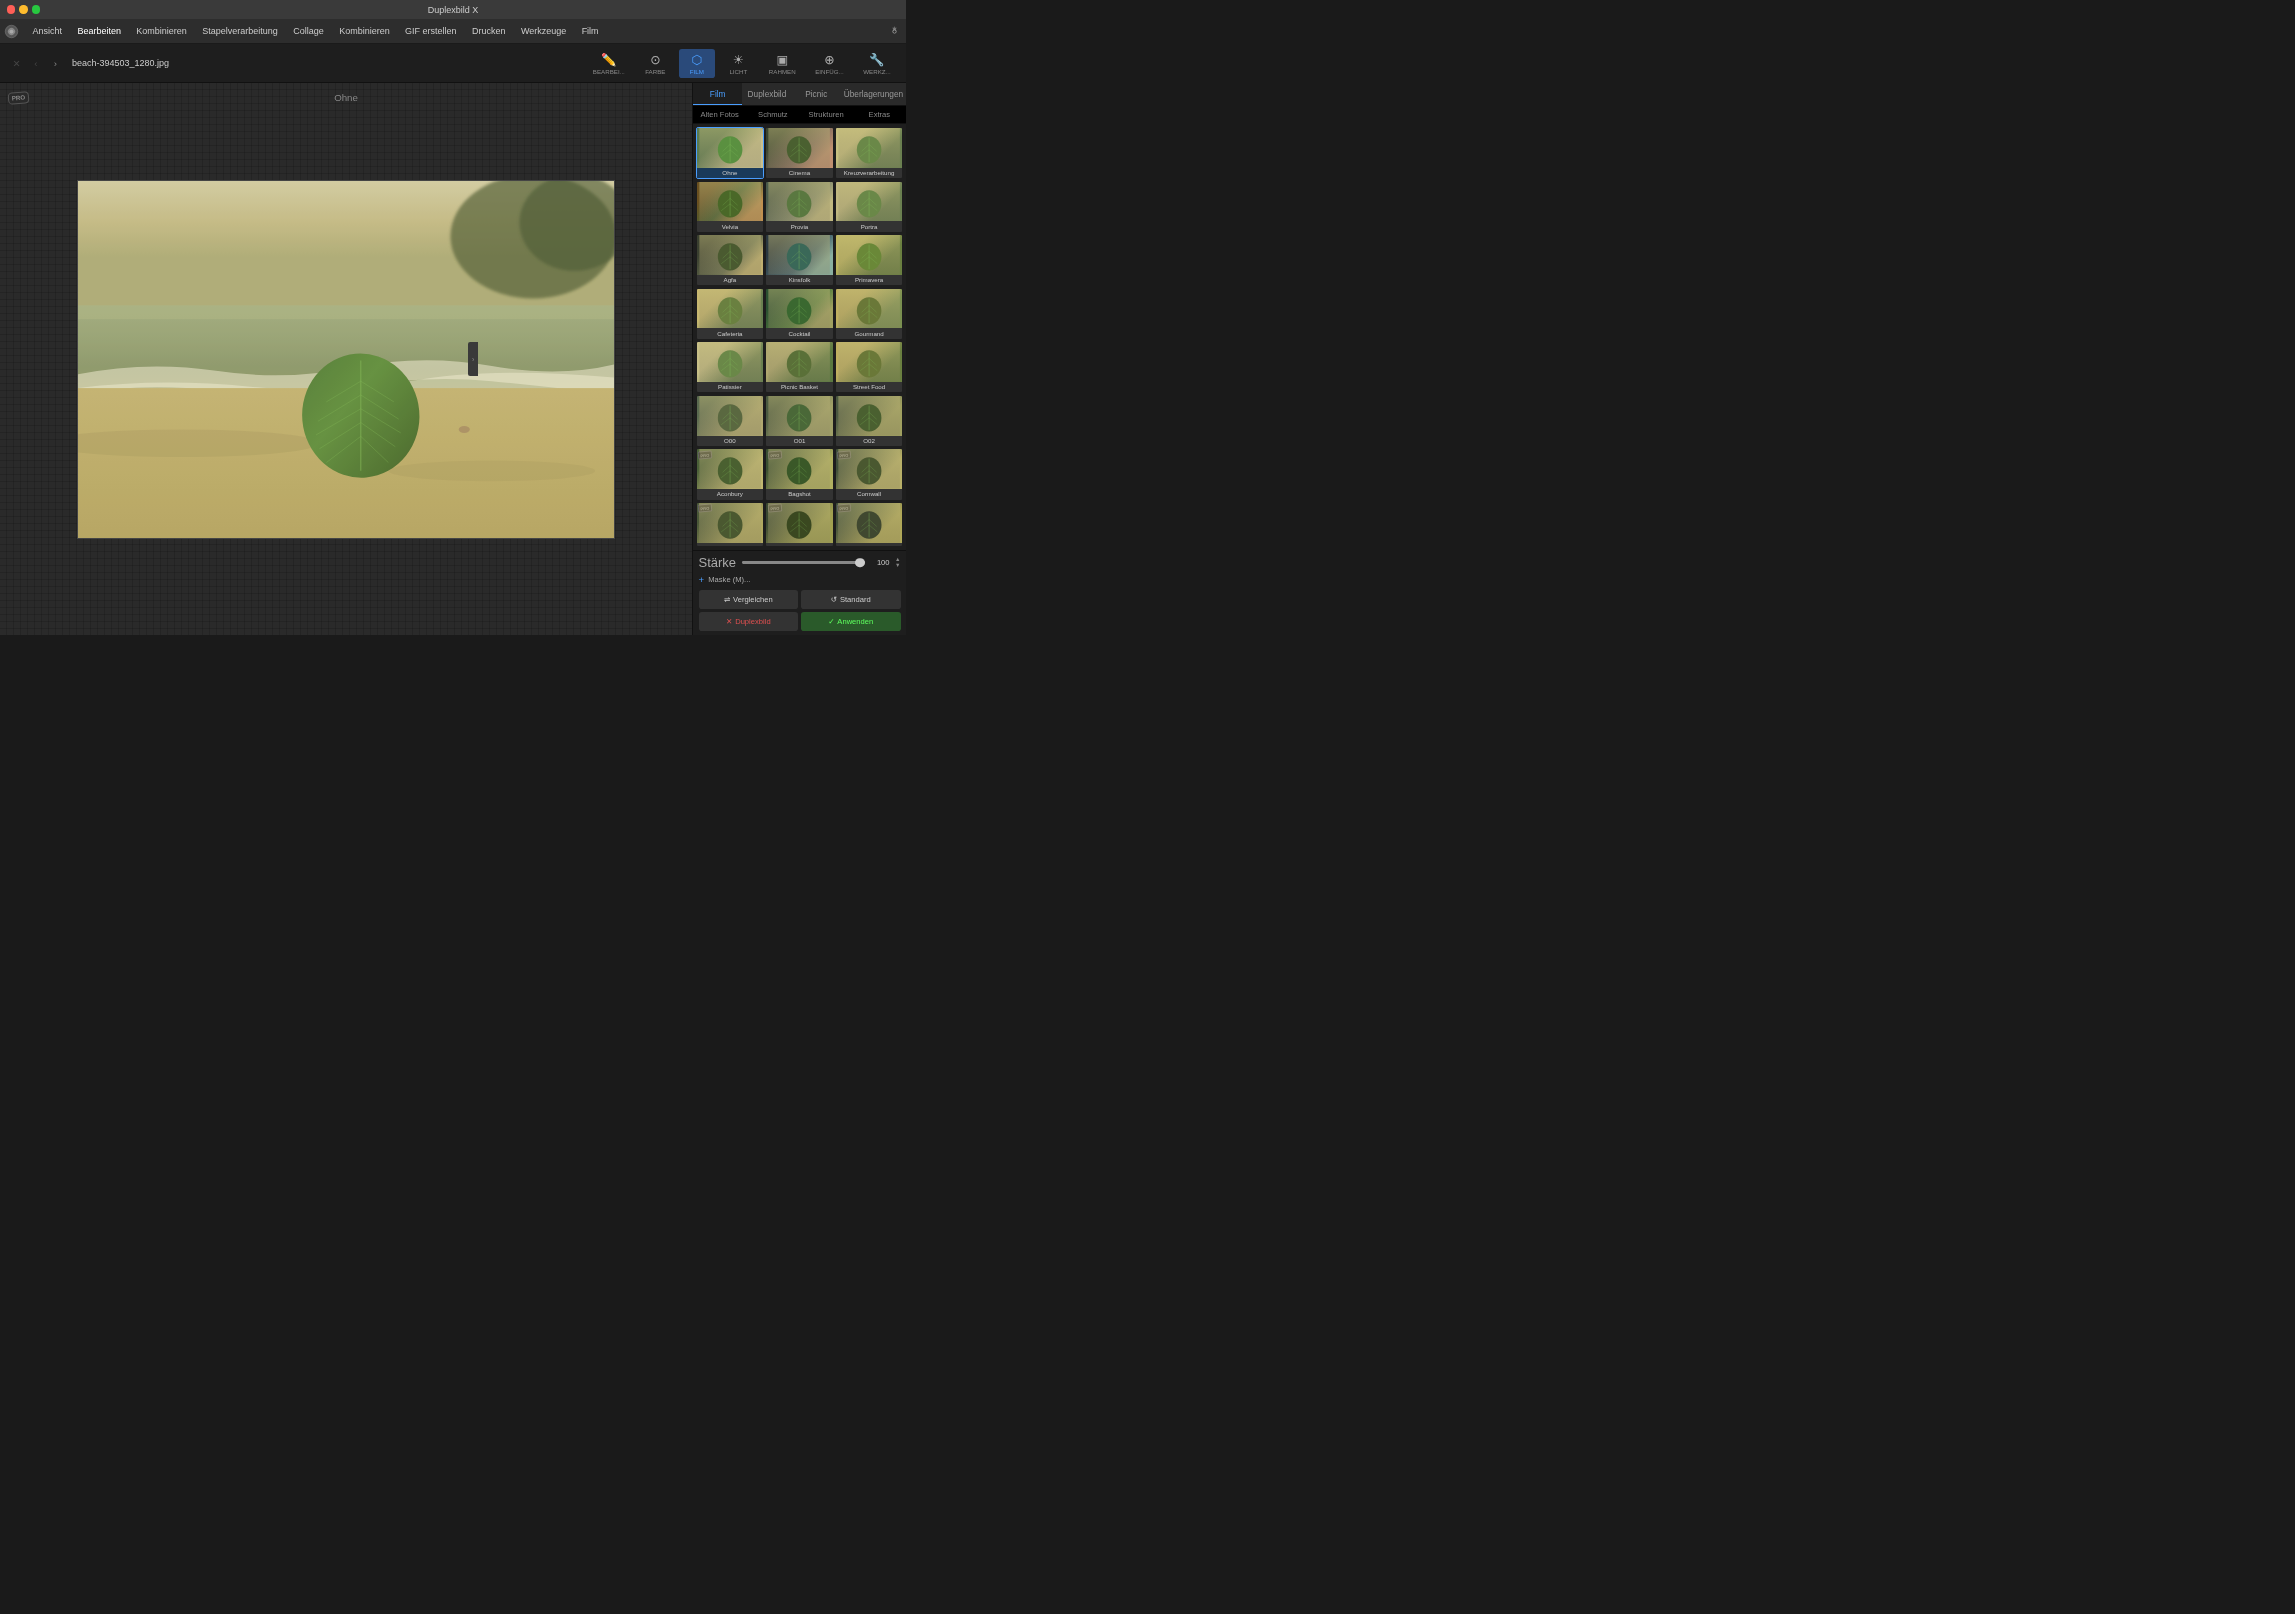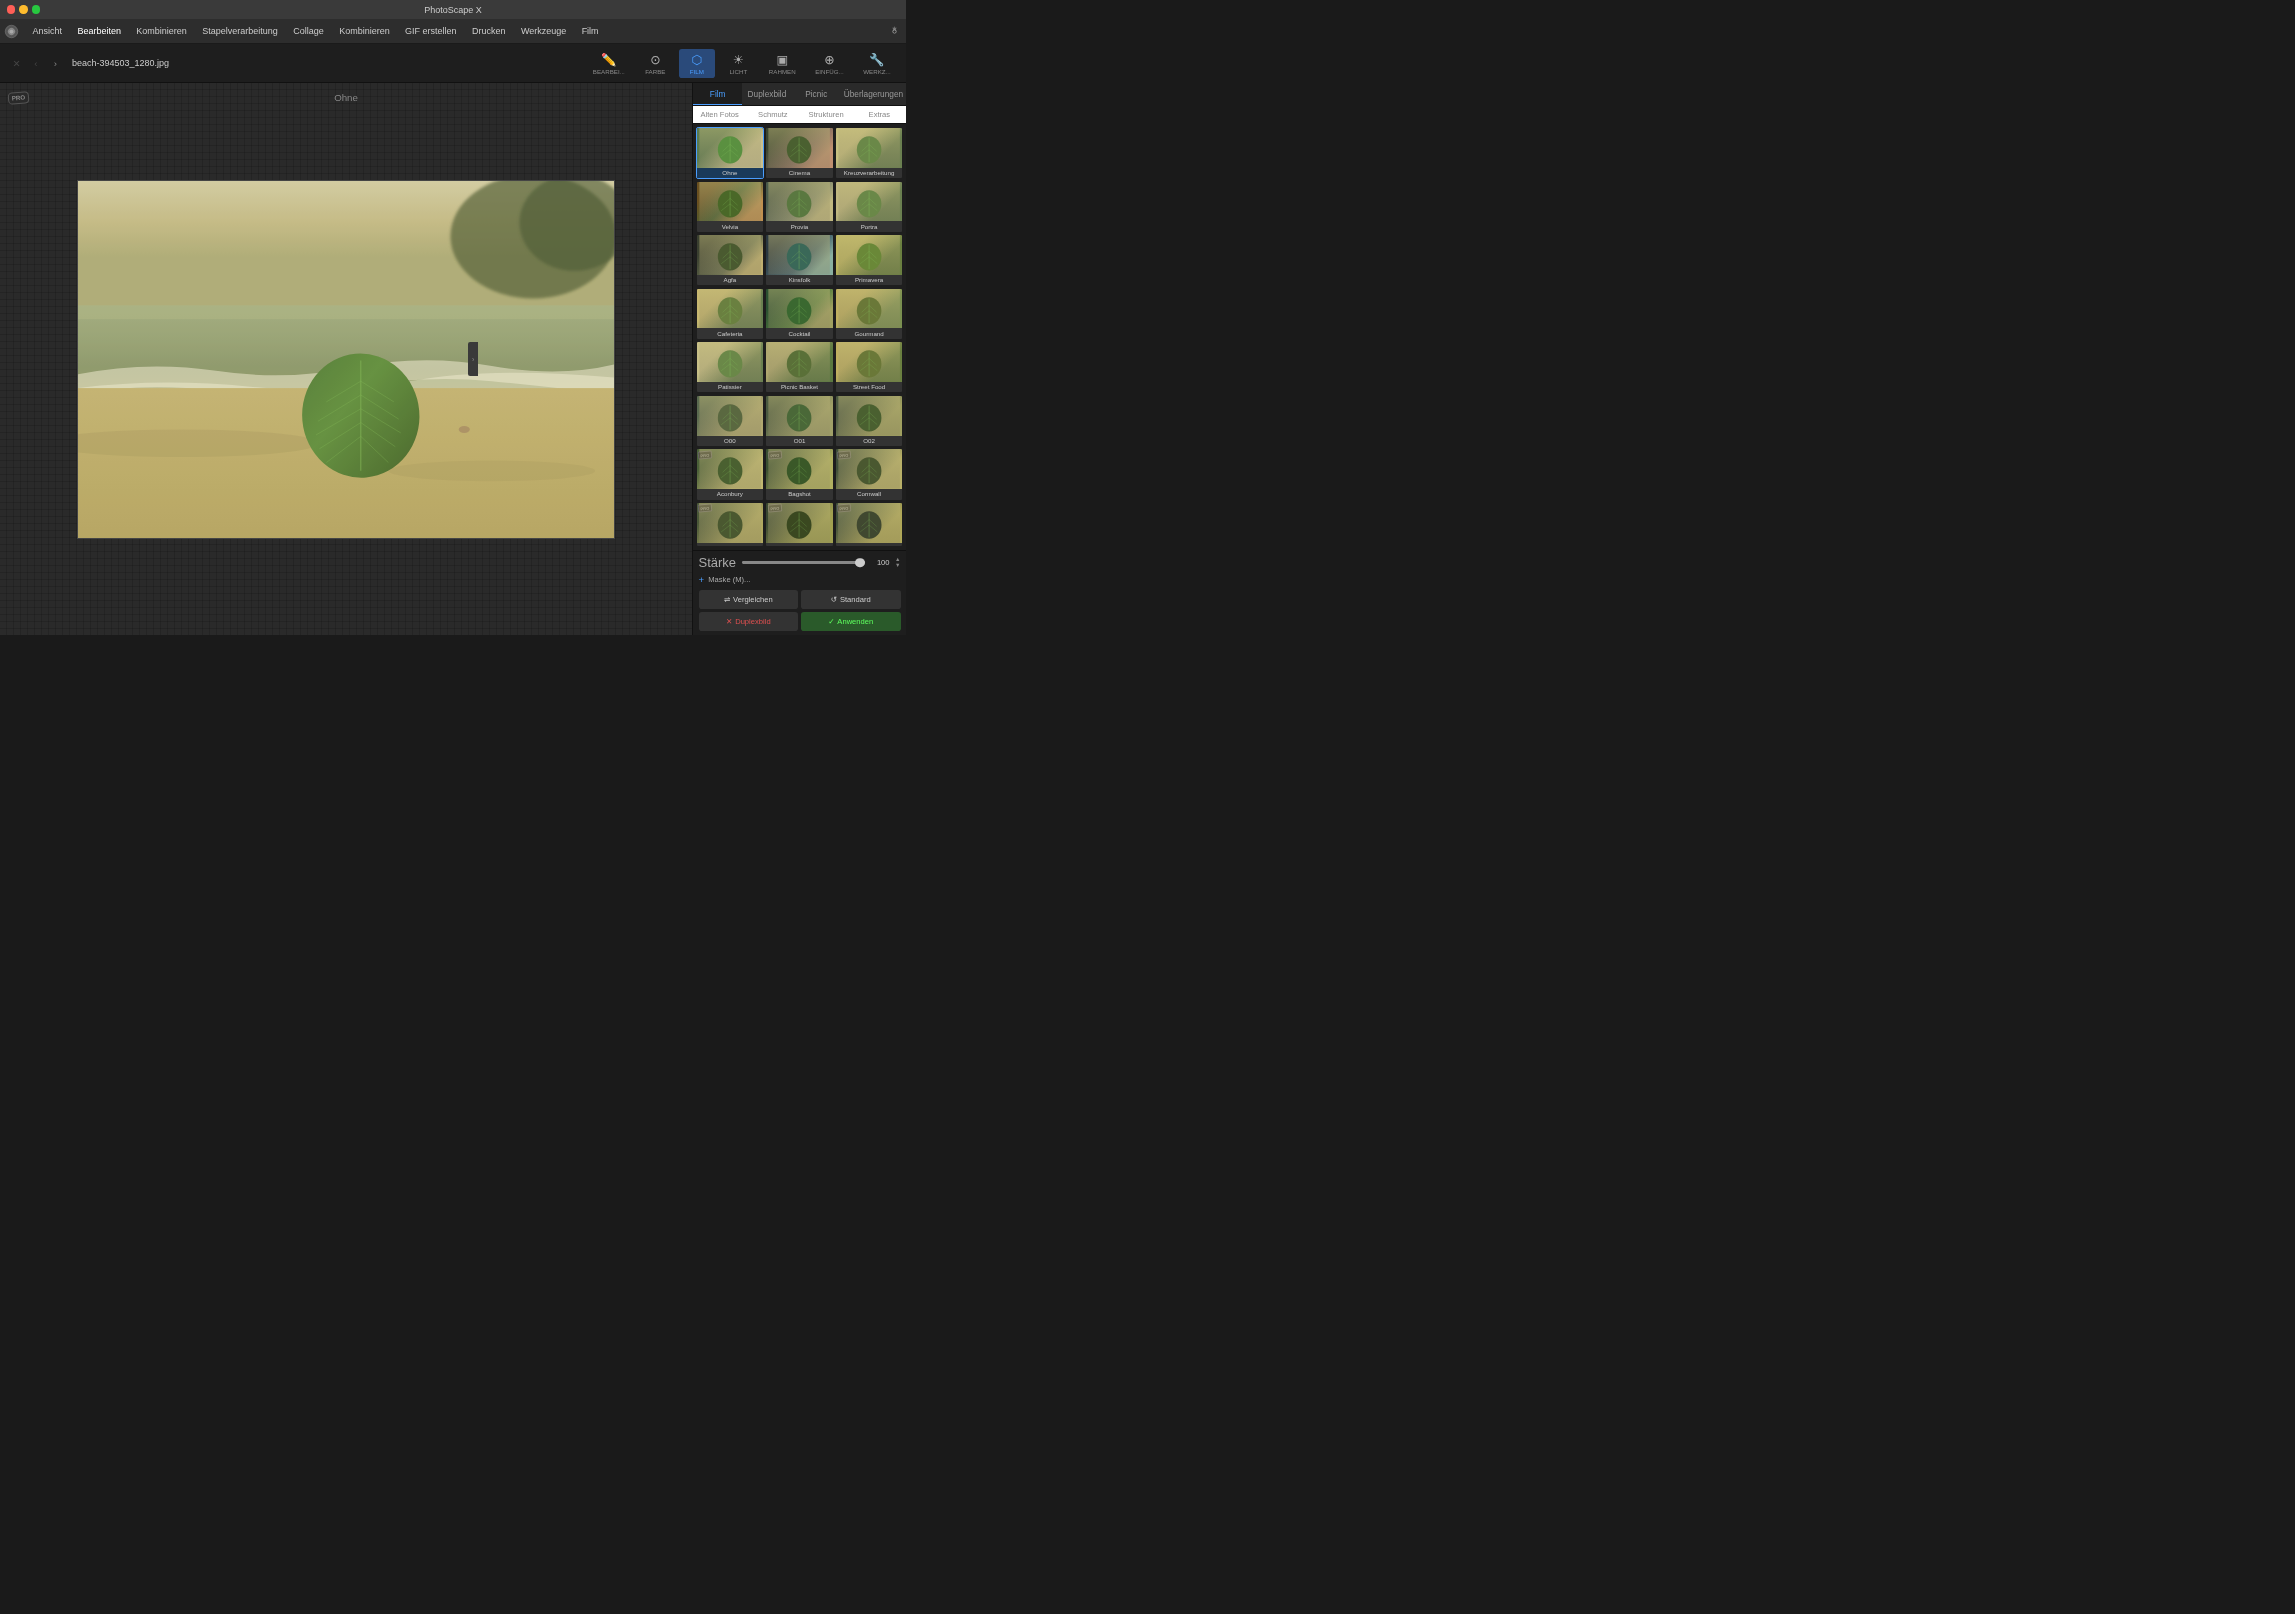--- a/index.html
+++ b/index.html
@@ -194,21 +194,21 @@
       font-size: 8.3px;
       color: #999;
       cursor: pointer;
       border-bottom: 1.4px solid transparent;
     }
     .tab-1.active { color: #4a9eff; border-bottom-color: #4a9eff; background: #1e1e1e; }
 
     
     .tab-row-2 {
       display: flex;
-      background: #ffffff;
+      background: #000000;
       border-bottom: 0.7px solid #111;
       align-items: center;
     }
     .tab-2 {
       flex: 1;
       padding: 4.1px 2.8px;
       text-align: center;
       font-size: 7.6px;
       color: #888;
       cursor: pointer;
@@ -355,21 +355,21 @@
   </style>
 </head>
 <body>
 
 <div class="titlebar">
   <div class="titlebar-buttons">
     <div class="tb-btn tb-close"></div>
     <div class="tb-btn tb-min"></div>
     <div class="tb-btn tb-max"></div>
   </div>
-  <span class="titlebar-title">PhotoScape X</span>
+  <span class="titlebar-title">Duplexbild X</span>
 </div>
 
 <div class="menubar">
   <div class="menu-logo">
     <svg viewBox="0 0 24 24" fill="none">
       <circle cx="12" cy="12" r="10" fill="#555" stroke="#777" stroke-width="1"></circle>
       <path d="M8 8 Q12 4 16 8 Q20 12 16 16 Q12 20 8 16 Q4 12 8 8Z" fill="#888"></path>
       <circle cx="12" cy="12" r="3" fill="#aaa"></circle>
     </svg>
   </div>

